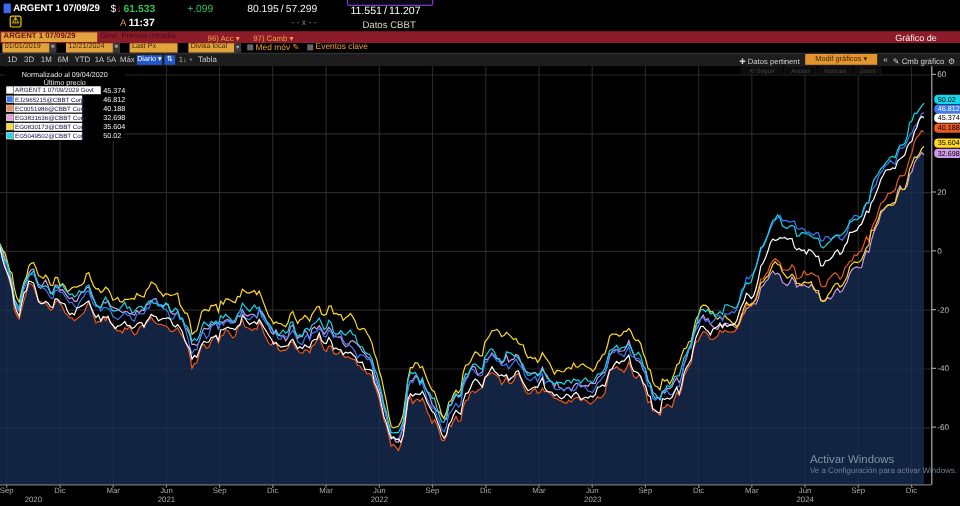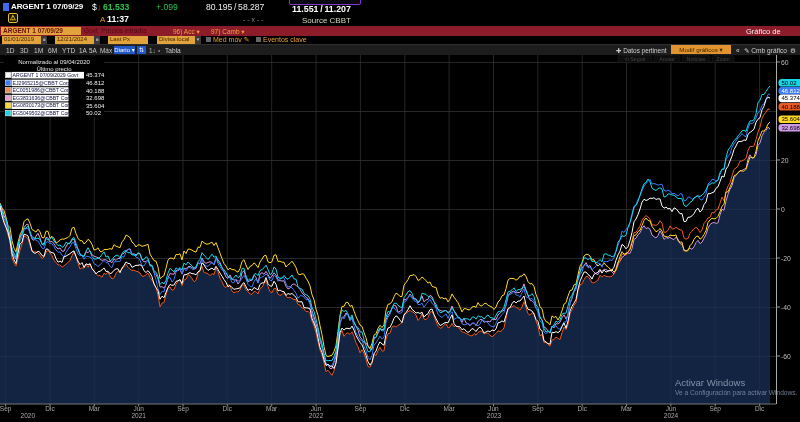--- a/index.html
+++ b/index.html
@@ -7,30 +7,30 @@
 </style></head>
 <body>
 
 <div class="abs" style="left:0;top:0;width:800px;height:26px;background:#000;"></div>
 <div class="abs" style="left:3px;top:2.5px;width:6px;height:8px;background:#3a6cf0;"></div>
 <div class="abs" style="left:11px;top:2.3px;font-size:8px;letter-spacing:-0.1px;font-weight:bold;color:#fff;">ARGENT 1 07/09/29</div>
 <div class="abs" style="left:92px;top:2px;font-size:8.6px;color:#fff;">$</div>
 <div class="abs" style="left:97px;top:2px;font-size:8.6px;color:#e03030;font-weight:bold;">↓</div>
 <div class="abs" style="left:103px;top:2px;font-size:8.6px;font-weight:bold;color:#2fc252;">61.533</div>
 <div class="abs" style="left:156px;top:2px;font-size:8.6px;color:#2fc252;">+.099</div>
-<div class="abs" style="left:206px;top:2px;font-size:8.6px;color:#f0f0f0;">80.195 / 58.287</div>
+<div class="abs" style="left:206px;top:2px;font-size:8.6px;color:#f0f0f0;">80.195 / 57.299</div>
 <div class="abs" style="left:289px;top:-5px;width:70px;height:8px;border:1.5px solid #8436c8;border-radius:2px;background:#0a0a14;overflow:hidden;">
     <div style="margin-top:-5px;font-size:8.5px;font-weight:bold;color:#eee;text-align:center;">11.548 / 11.210</div>
   </div>
-<div class="abs" style="left:292px;top:4px;font-size:8.8px;font-weight:bold;color:#fff;">11.551 / 11.207</div>
+<div class="abs" style="left:292px;top:4px;font-size:8.8px;font-weight:normal;color:#fff;">11.551 / 11.207</div>
 <div class="abs" style="left:8px;top:13px;width:8px;height:8px;border:1.5px solid #e8c21a;border-radius:2px;background:#141400;color:#e8c21a;font-size:7px;line-height:8px;text-align:center;font-weight:bold;">⚠</div>
 <div class="abs" style="left:100px;top:15px;font-size:8px;color:#e89c28;">A</div>
 <div class="abs" style="left:107px;top:14px;font-size:8.8px;font-weight:bold;color:#fff;">11:37</div>
 <div class="abs" style="left:243px;top:16px;font-size:7px;color:#888;">- - x - -</div>
-<div class="abs" style="left:302px;top:15.5px;font-size:8px;color:#d8d8c0;">Source CBBT</div>
+<div class="abs" style="left:302px;top:15.5px;font-size:8px;color:#d8d8c0;">Datos CBBT</div>
 
 <div class="abs" style="left:0;top:26px;width:800px;height:9.5px;background:#8d1c2a;"></div>
 <div class="abs" style="left:1px;top:26.7px;width:80px;height:8px;background:#e2a33c;"></div>
 <div class="abs" style="left:3px;top:27.2px;font-size:6.5px;font-weight:bold;color:#6d1010;">ARGENT 1 07/09/29</div>
 <div class="abs" style="left:84px;top:27.2px;font-size:6.5px;color:#4d0a13;">Govt &nbsp;Precios intradía</div>
 <div class="abs" style="left:173px;top:27.5px;font-size:6.5px;color:#f0a040;">96) Acc ▾</div>
 <div class="abs" style="left:211px;top:27.5px;font-size:6.5px;color:#f0a040;">97) Camb ▾</div>
 <div class="abs" style="left:746px;top:27.2px;font-size:7.5px;color:#f2f2f2;">Gráfico de líneas</div>
 
 <div class="abs" style="left:0;top:35.5px;width:800px;height:8.5px;background:#000;"></div>

